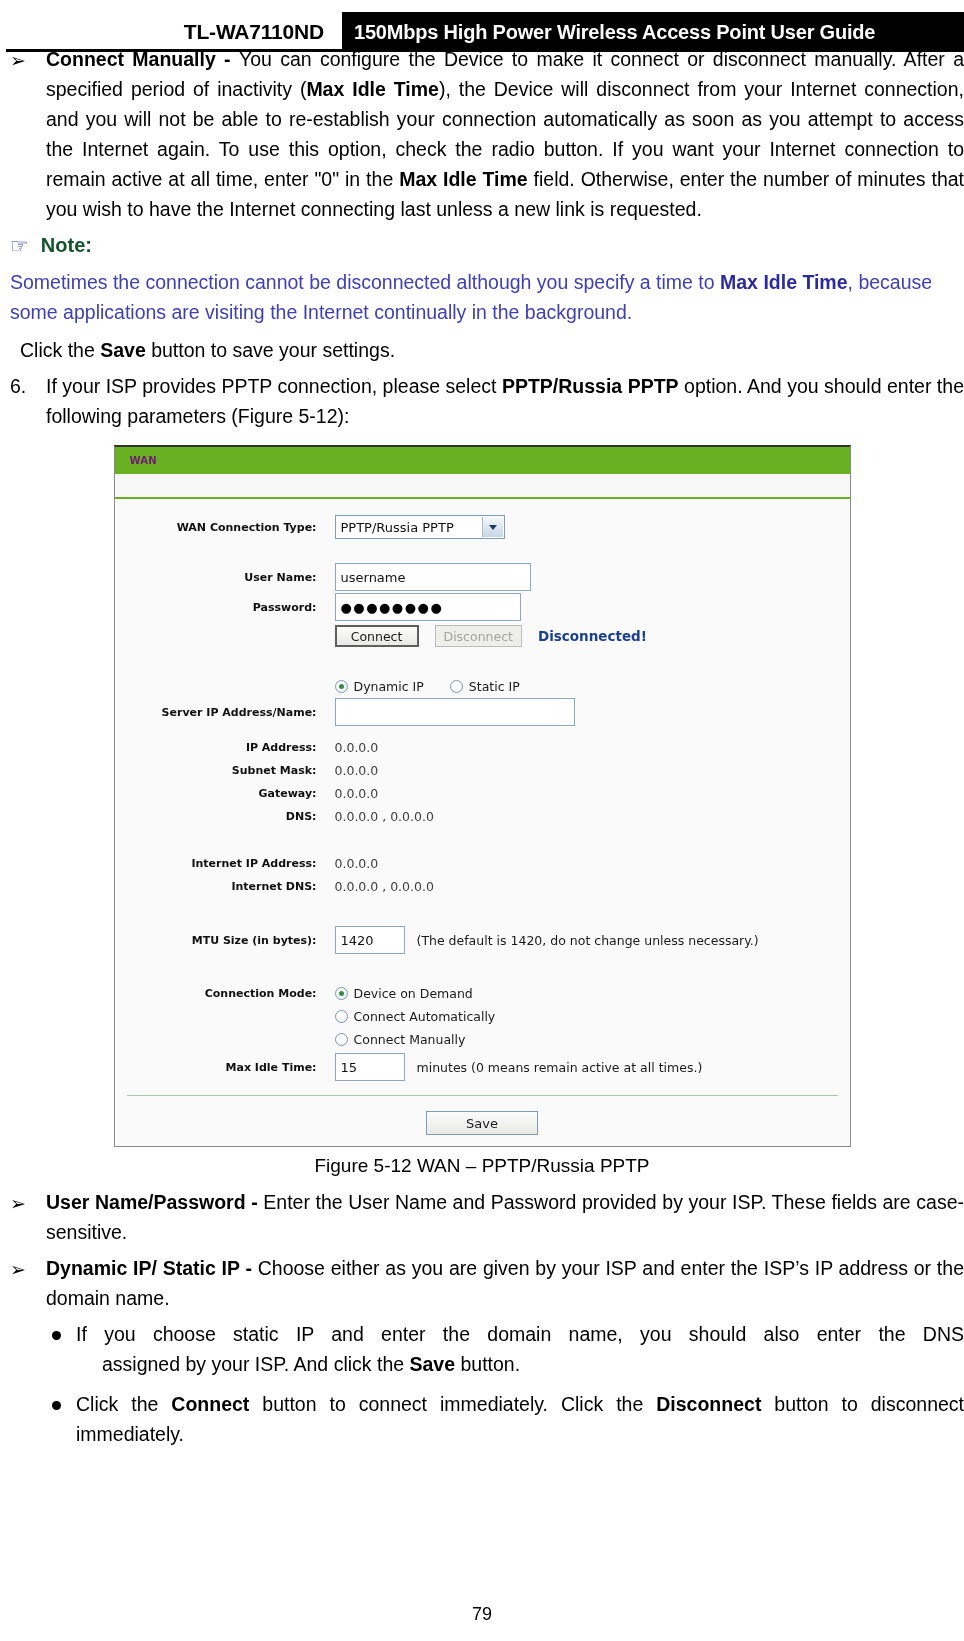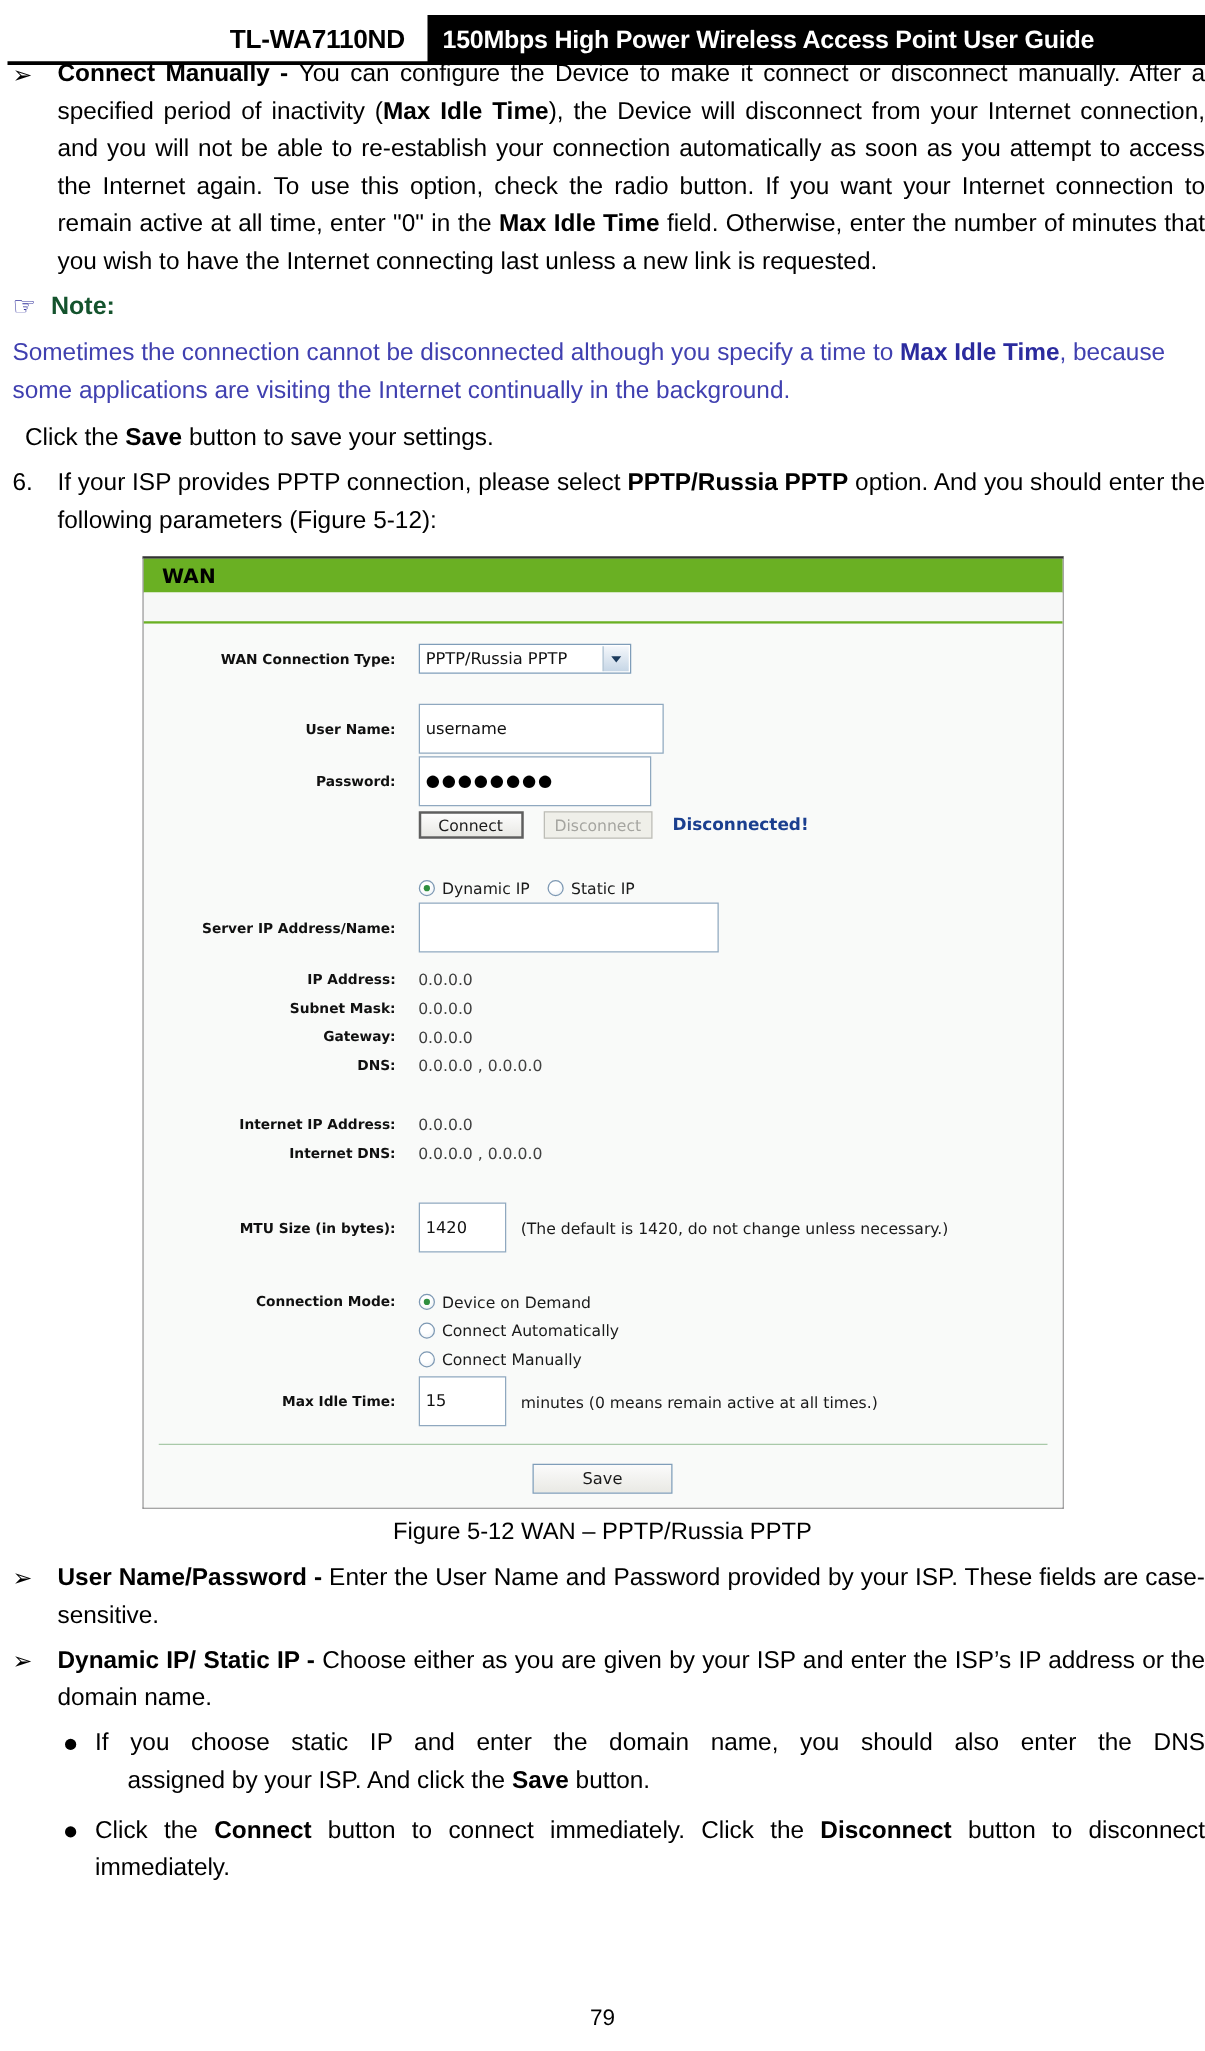--- a/index.html
+++ b/index.html
@@ -181,22 +181,22 @@
   }
   .wan-titlebar {
     height: 27px;
     background: #6ab023;
     display: flex;
     align-items: center;
     padding-left: 15px;
     box-sizing: border-box;
   }
   .wan-titlebar .t {
-    color: #000000;
-    font-size: 16px;
+    color: #701a75;
+    font-size: 10px;
     font-weight: bold;
     letter-spacing: 0.2px;
   }
   .wan-subbar {
     height: 23px;
     background: #f7f8f7;
     border-bottom: 2px solid #6ab023;
   }
   .wan-body {
     padding: 16px 0 4px 0;
@@ -255,21 +255,21 @@
   }
   .sel .arrowbox .caret {
     width: 0; height: 0;
     border-left: 4px solid transparent;
     border-right: 4px solid transparent;
     border-top: 5px solid #1b3a5c;
   }
 
   
   .tinput {
-    height: 40px;
+    height: 28px;
     border: 1px solid #8fa8bf;
     background: #ffffff;
     font-size: 13px;
     color: #111111;
     display: flex;
     align-items: center;
     padding-left: 5px;
     box-sizing: border-box;
   }
   .tinput.w-user   { width: 196px; }
@@ -333,21 +333,21 @@
   }
   .radio-label {
     font-size: 12.5px;
     color: #1a1a1a;
     margin-left: 6px;
     white-space: nowrap;
   }
   .radio-group-inline {
     display: flex;
     align-items: center;
-    gap: 14px;
+    gap: 26px;
   }
   .radio-opt { display: flex; align-items: center; }
 
   .mode-list { display: flex; flex-direction: column; gap: 8px; }
 
   .hint {
     font-size: 12.5px;
     color: #1a1a1a;
     margin-left: 12px;
     white-space: nowrap;

